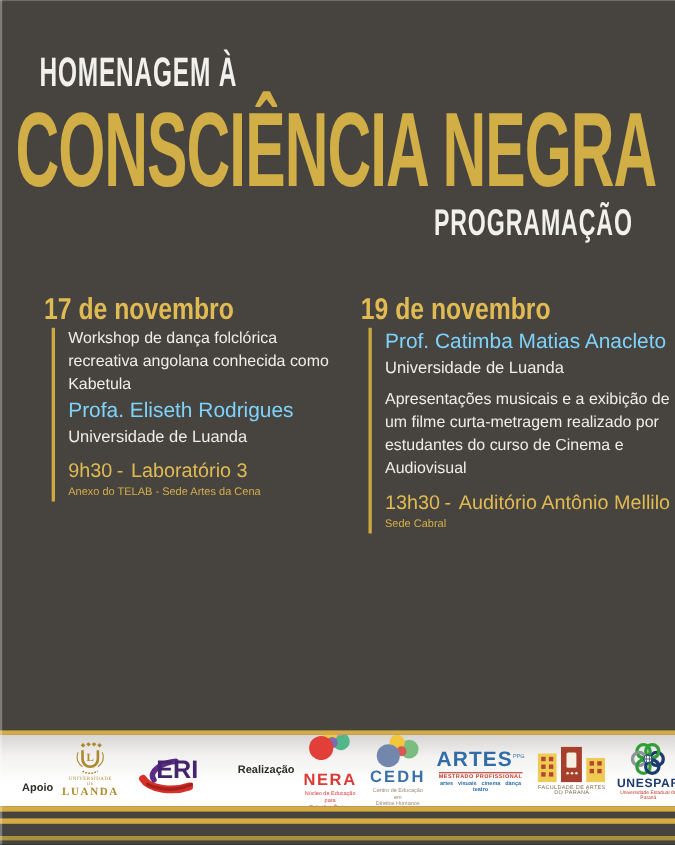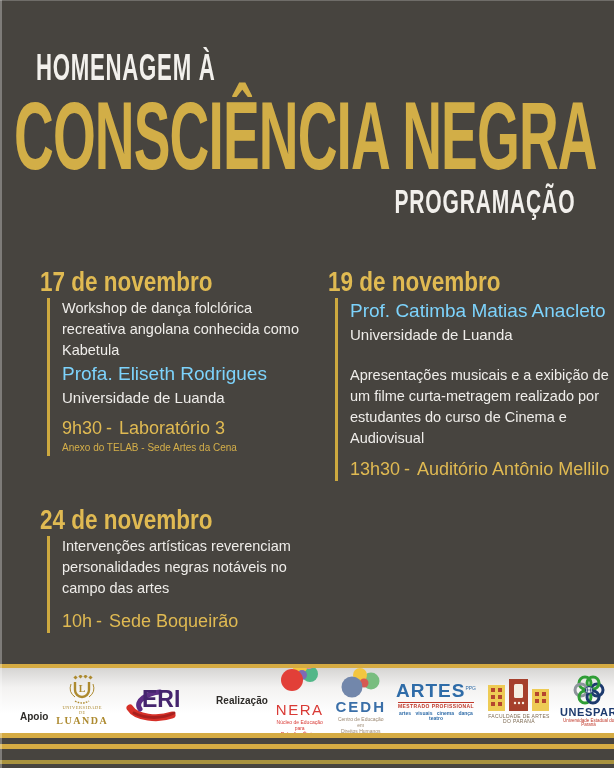--- a/index.html
+++ b/index.html
@@ -20,21 +20,21 @@
     white-space:nowrap;transform:scale(.81,1.3);transform-origin:right top;letter-spacing:1px;}
 
   
   .col{position:absolute;top:266px;width:286px;}
   .col-left{left:40px;}
   .col-right{left:328px;}
   .date{color:#e0ba52;font-weight:bold;font-size:25px;line-height:28px;margin-bottom:4px;
         transform:scale(.9,1.1);transform-origin:left top;white-space:nowrap;}
   .block-body{margin-left:7px;border-left:3px solid #cda93f;padding-left:12px;}
   .desc{color:#efedea;font-size:14.5px;line-height:21px;white-space:pre-line;}
-  .desc.p2{margin-top:20px;}
+  .desc.p2{margin-top:8px;}
   .speaker{color:#7dd3fc;font-size:19px;line-height:26px;white-space:nowrap;}
   .inst{color:#efedea;font-size:15px;line-height:21px;}
   .timeline{margin-top:8px;color:#e0ba52;font-size:18px;line-height:24px;white-space:nowrap;}
   .timeline .time{font-weight:normal;}
   .timeline .dash{margin:0 7px 0 4px;}
   .venue-sub{color:#d5af49;font-size:10px;line-height:16px;white-space:nowrap;}
   .block2{margin-top:48px;}
   .tl24{margin-top:10px;}
 
   
@@ -50,21 +50,21 @@
   .real-label{margin-left:28px;font-size:10px;color:#2e2c29;font-weight:bold;}
   .logo{display:flex;flex-direction:column;align-items:center;line-height:1;}
 
   .luanda{margin-left:8px;color:#ad8a2f;font-family:"Liberation Serif","DejaVu Serif",serif;text-align:center;}
   .luanda .uni{font-size:4.5px;letter-spacing:.5px;margin-top:1px;}
   .luanda .de{font-size:4px;letter-spacing:.5px;margin-top:1px;}
   .luanda .city{font-size:10px;font-weight:bold;letter-spacing:1.5px;margin-top:1px;}
 
   .eri{margin-left:18px;}
   .nera{margin-left:8px;text-align:center;}
-  .nera .name{font-size:15px;font-weight:normal;color:#d93a35;letter-spacing:1.5px;margin-top:11px;}
+  .nera .name{font-size:15px;font-weight:bold;color:#d93a35;letter-spacing:1.5px;margin-top:11px;}
   .nera .sub{font-size:5px;color:#d93a35;white-space:pre-line;line-height:1.2;margin-top:2px;}
   .cedh{margin-left:12px;text-align:center;}
   .cedh .name{font-size:15px;font-weight:bold;color:#3a6fa8;letter-spacing:2px;margin-top:1px;}
   .cedh .sub{font-size:5px;color:#9b8872;white-space:pre-line;line-height:1.2;margin-top:2px;}
 
   .artes{margin-left:10px;text-align:center;}
   .artes .name{font-size:19px;font-weight:bold;color:#2f6ca8;letter-spacing:1px;position:relative;}
   .artes .ppg{font-size:5px;font-weight:normal;vertical-align:super;letter-spacing:0;}
   .artes .sub1{font-size:5px;font-weight:bold;color:#c0392b;letter-spacing:.4px;margin-top:2px;border-top:1px solid #c0392b;padding-top:1px;}
   .artes .sub2{font-size:5px;font-weight:bold;color:#2f6ca8;margin-top:2px;word-spacing:3px;}
@@ -94,46 +94,36 @@
 Kabetula</div>
         <div class="speaker">Profa. Eliseth Rodrigues</div>
         <div class="inst">Universidade de Luanda</div>
         <div class="timeline">
           <span class="time">9h30</span><span class="dash">-</span><span class="venue">Laboratório 3</span>
         </div>
         <div class="venue-sub">Anexo do TELAB - Sede Artes da Cena</div>
       </div>
     </div>
 
-    <div class="block2">
-      <div class="date">24 de novembro</div>
-      <div class="block-body">
-        <div class="desc">Intervenções artísticas reverenciam
-personalidades negras notáveis no
-campo das artes</div>
-        <div class="timeline tl24">
-          <span class="time">10h</span><span class="dash">-</span><span class="venue">Sede Boqueirão</span>
-        </div>
-      </div>
-    </div>
   </div>
 
   <div class="col col-right">
     <div>
       <div class="date">19 de novembro</div>
       <div class="block-body">
         <div class="speaker">Prof. Catimba Matias Anacleto</div>
         <div class="inst">Universidade de Luanda</div>
         <div class="desc p2">Apresentações musicais e a exibição de
 um filme curta-metragem realizado por
 estudantes do curso de Cinema e
 Audiovisual</div>
         <div class="timeline">
           <span class="time">13h30</span><span class="dash">-</span><span class="venue">Auditório Antônio Mellilo</span>
         </div>
+        <div class="venue-sub">Sede Cabral</div>
       </div>
     </div>
   </div>
 
   <div class="footer">
     <div class="gold"></div>
 
     <div class="band">
       <div class="support-label">Apoio</div>
 

